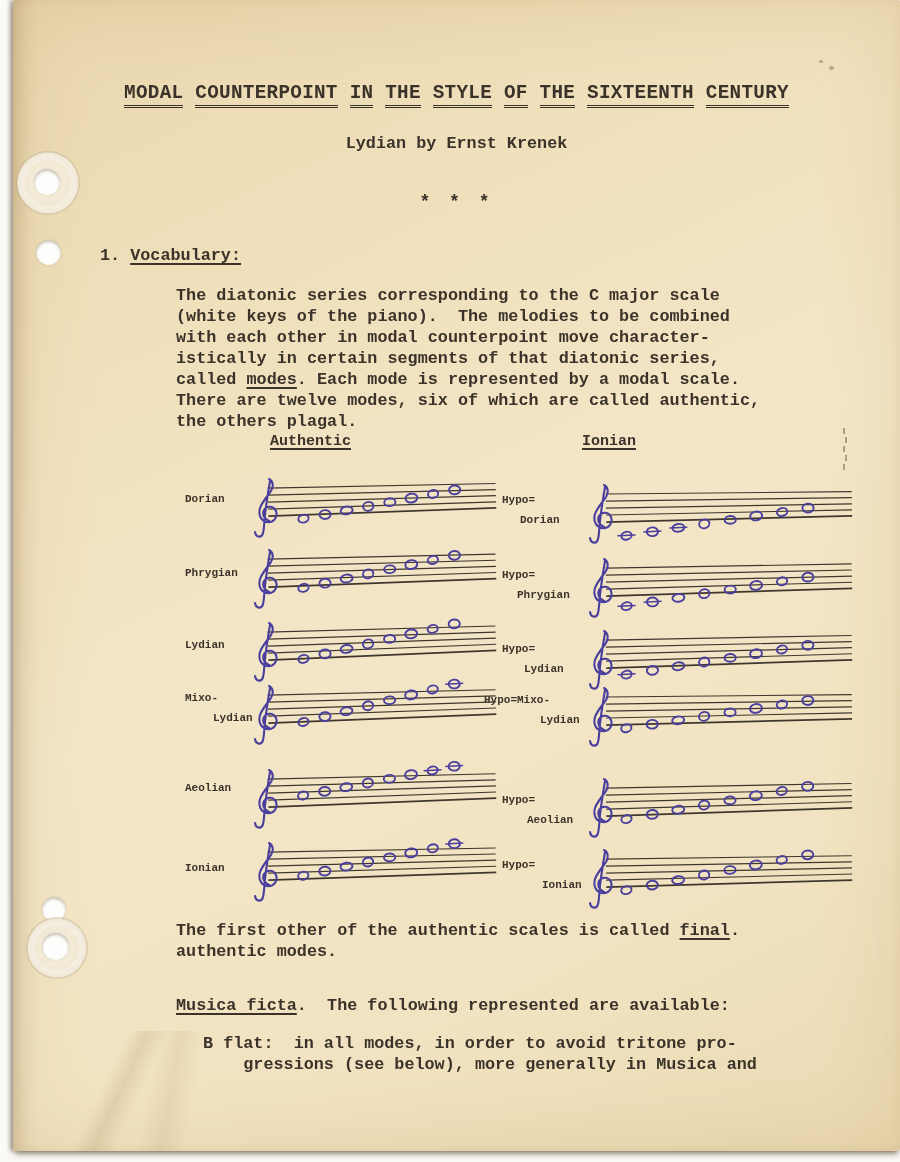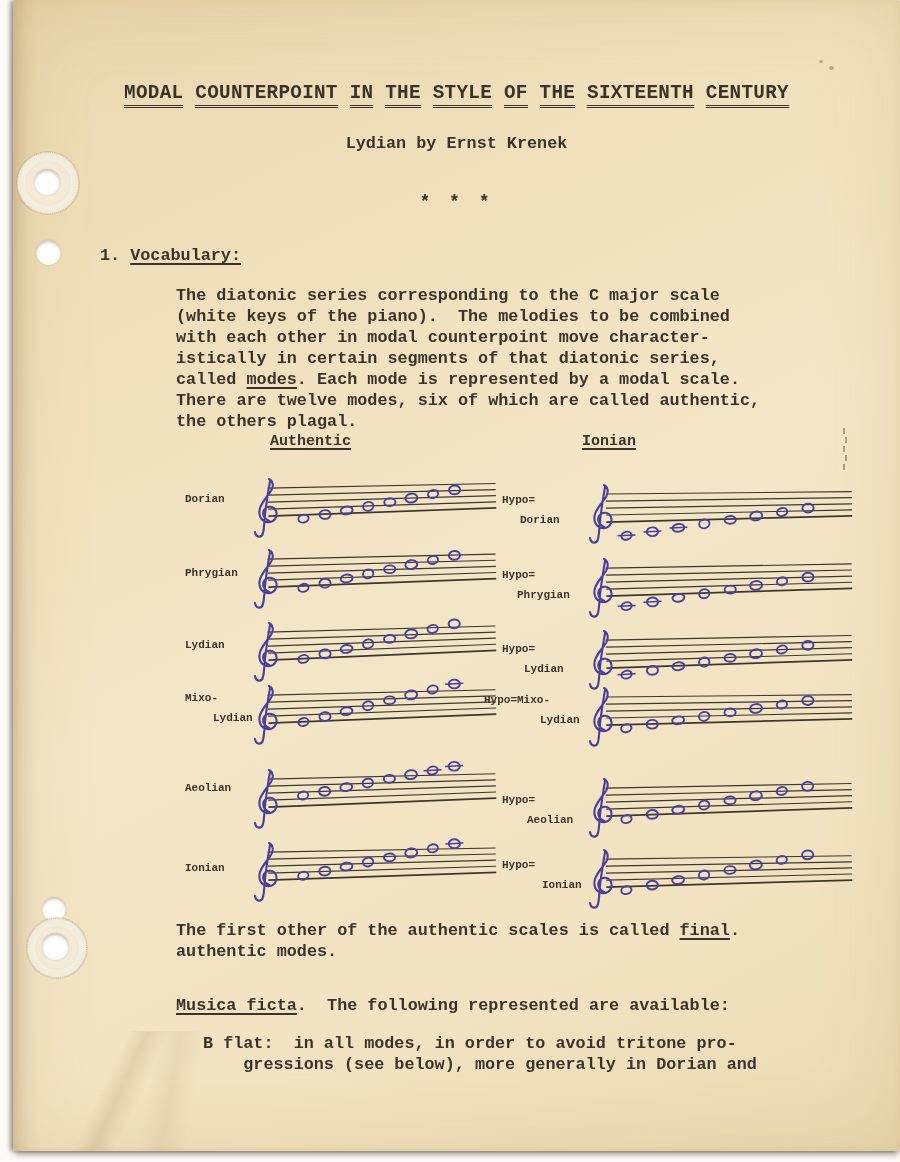--- a/index.html
+++ b/index.html
@@ -419,14 +419,14 @@
           M 25 10 C 23 22 21 34 20 44
           C 19 54 19 59 18 62
           C 17 67 11 67 10 61" fill="none" stroke="#4b3f9e" stroke-width="2.1" stroke-linecap="round"></path>
       </svg>
     </div>
 
   <div id="finals-block" class="abs typed body-text" style="left:163px;top:920px;"><div><span>The first other of the authentic scales is called </span><span class="u">final</span><span>.</span></div><div><span>authentic modes.</span></div></div>
 
   <div id="ficta-block" class="abs typed body-text" style="left:163px;top:995px;"><div><span class="u">Musica ficta</span><span>.  The following represented are available:</span></div></div>
 
-  <div id="bflat-block" class="abs typed body-text" style="left:190px;top:1033px;"><div><span>B flat:  in all modes, in order to avoid tritone pro-</span></div><div><span>    gressions (see below), more generally in Dorian and</span></div></div>
+  <div id="bflat-block" class="abs typed body-text" style="left:190px;top:1033px;"><div><span>B flat:  in all modes, in order to avoid tritone pro-</span></div><div><span>    gressions (see below), more generally in Musica and</span></div></div>
 </div>
 
 </body></html>

